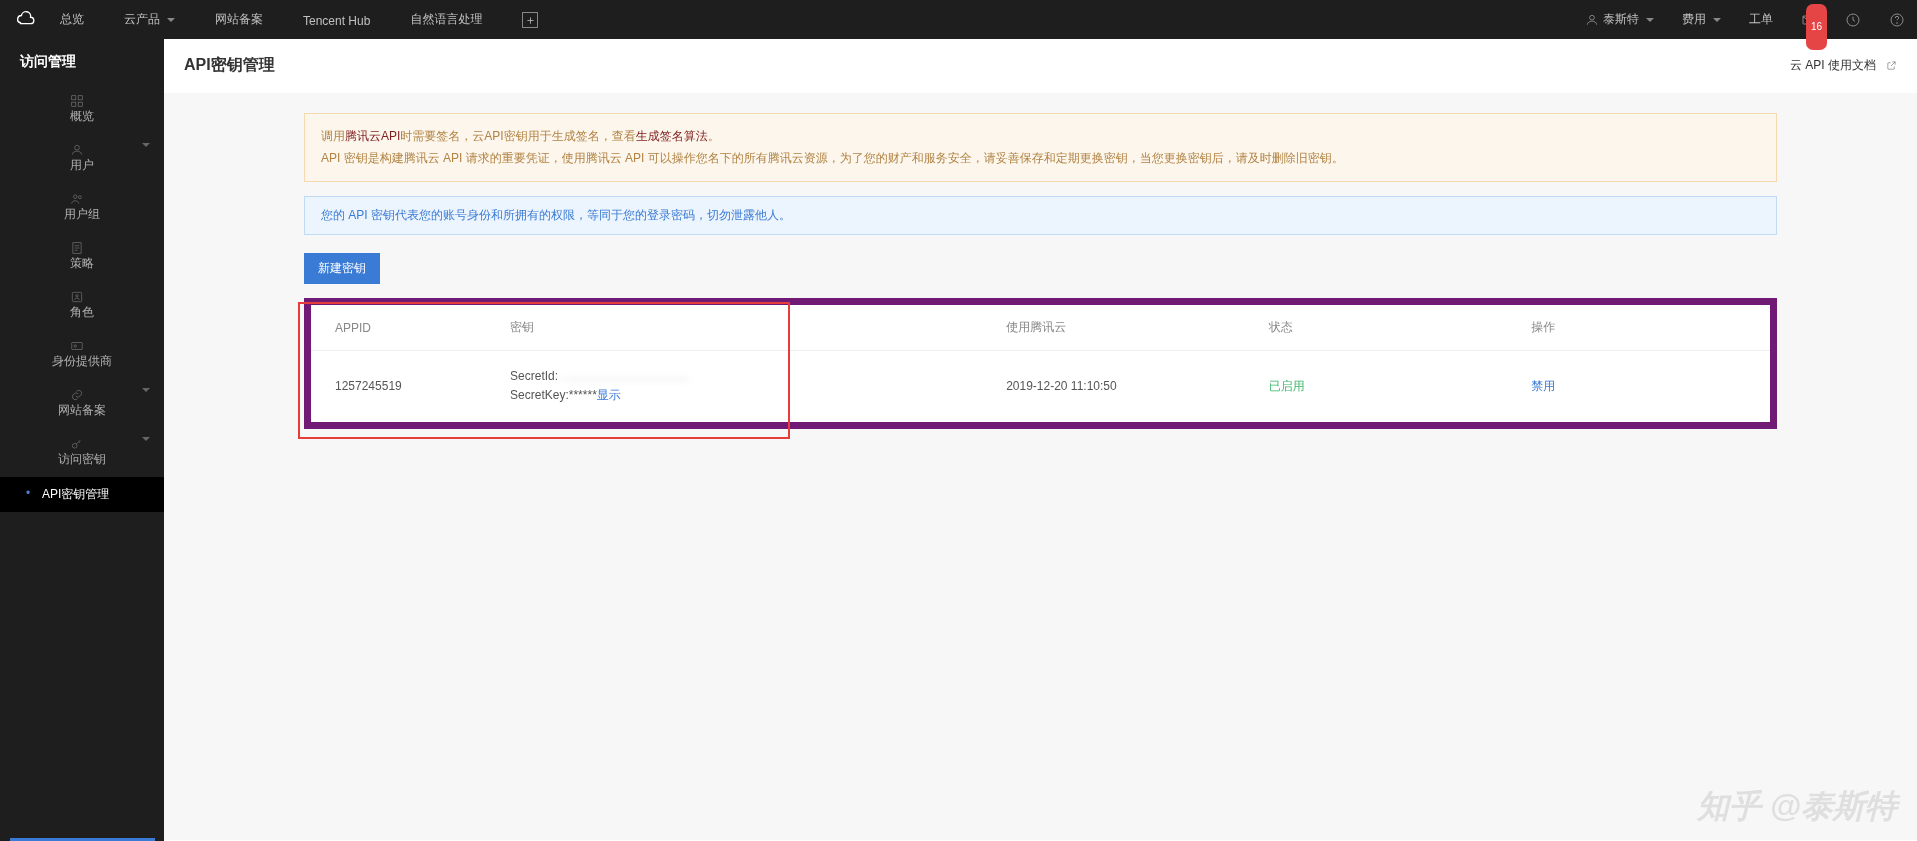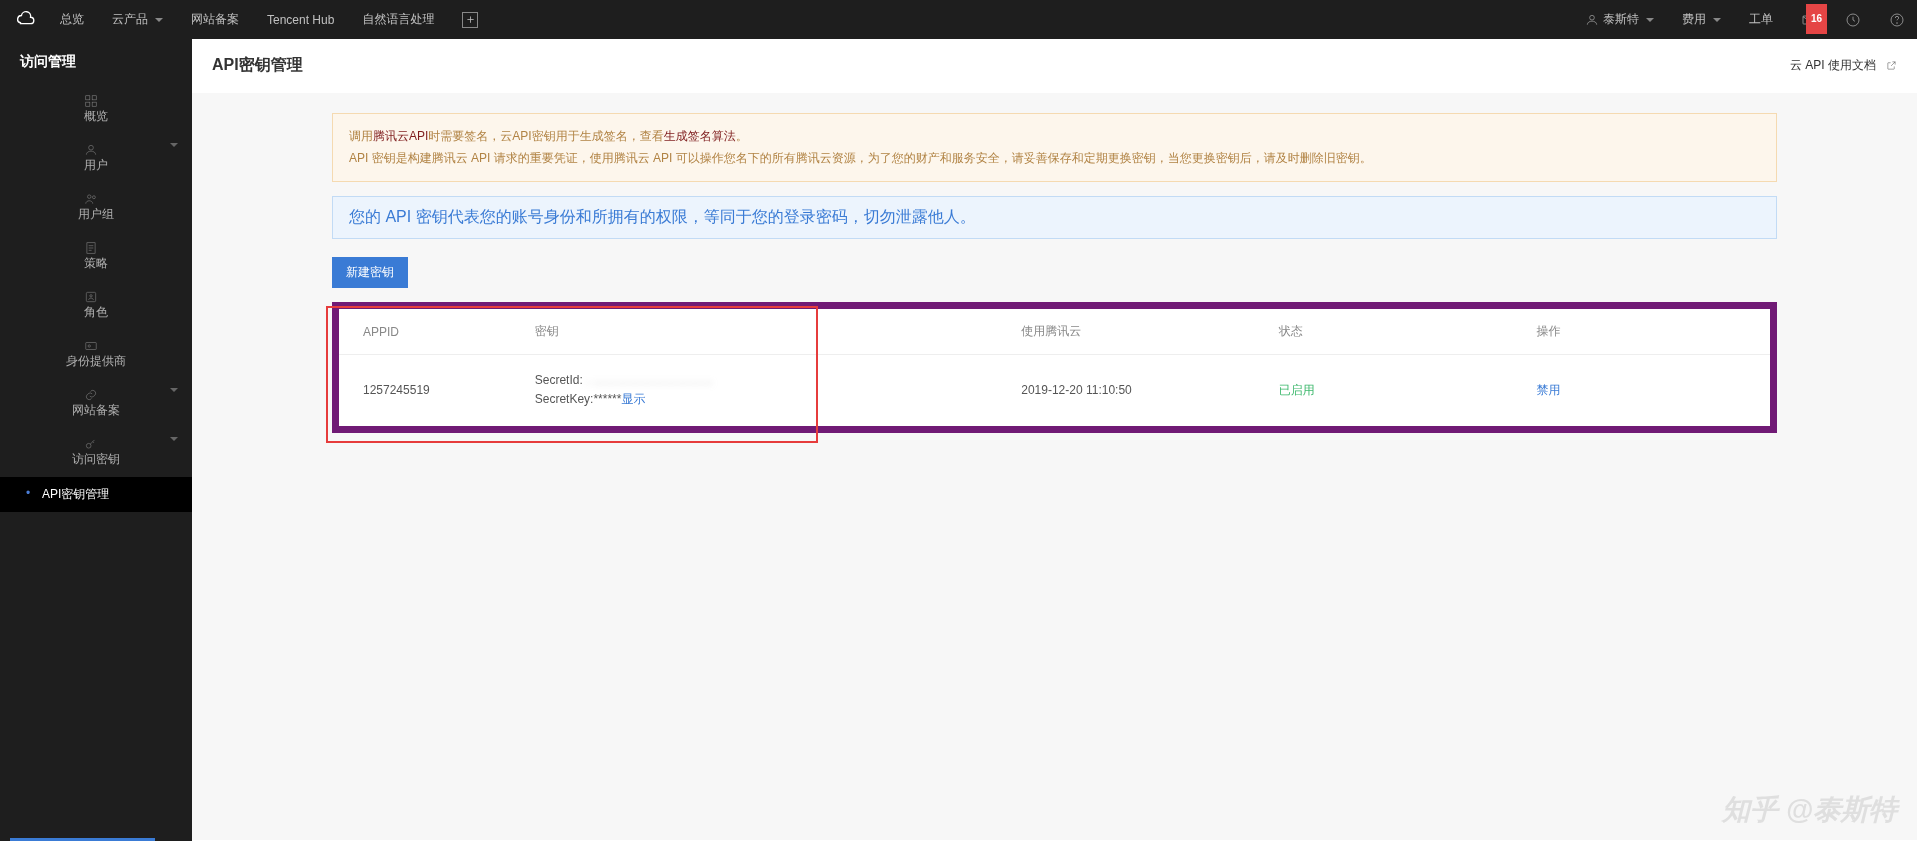--- a/index.html
+++ b/index.html
@@ -2,65 +2,65 @@
 <html><head>
   <meta charset="utf-8">
   <style>
     * { margin: 0; padding: 0; box-sizing: border-box; }
     body { font-family: -apple-system, "Microsoft YaHei", sans-serif; font-size: 12px; background: #f5f5f5; color: #333; overflow: hidden; }
     
     
     .topbar { height: 39px; background: #1e1e1e; display: flex; align-items: center; padding: 0 12px; color: #c0c0c0; }
     .topbar-logo { width: 28px; height: 28px; display: flex; align-items: center; justify-content: center; margin-right: 20px; }
     .topbar-logo svg { width: 22px; height: 22px; }
-    .topbar-nav { display: flex; align-items: center; gap: 28px; flex: 1; }
+    .topbar-nav { display: flex; align-items: flex-end; gap: 40px; flex: 1; }
     .topbar-item { color: #c0c0c0; cursor: pointer; display: flex; align-items: center; gap: 4px; }
     .topbar-right { display: flex; align-items: center; gap: 28px; }
     .topbar-right-item { display: flex; align-items: center; gap: 4px; cursor: pointer; color: #c0c0c0; }
     .dropdown-arrow { width: 0; height: 0; border-left: 4px solid transparent; border-right: 4px solid transparent; border-top: 4px solid #888; margin-left: 3px; }
     .mail-wrap { position: relative; }
-    .badge { position: absolute; top: -8px; right: -10px; background: #e54545; color: white; border-radius: 0; padding: 8px 5px; font-size: 10px; line-height: 14px; font-weight: bold; }
+    .badge { position: absolute; top: -8px; right: -10px; background: #e54545; color: white; border-radius: 7px; padding: 16px 5px; font-size: 10px; line-height: 14px; }
     .plus-box { width: 16px; height: 16px; border: 1px solid #888; display: flex; align-items: center; justify-content: center; font-size: 12px; }
     
     
     .layout { display: flex; height: calc(100vh - 39px); }
-    .sidebar { width: 192px; background: #1e1e1e; color: #b0b0b0; flex-shrink: 0; }
+    .sidebar { width: 164px; background: #1e1e1e; color: #b0b0b0; flex-shrink: 0; }
     .sidebar-title { padding: 14px 20px; font-size: 14px; color: #fff; font-weight: bold; }
     .sidebar-item { display: flex; align-items: center; padding: 9px 20px; cursor: pointer; position: relative; flex-direction: column; }
     .sidebar-icon { width: 14px; height: 14px; margin-right: 10px; display: inline-flex; align-items: center; justify-content: center; opacity: 0.7; }
     .sidebar-expand { position: absolute; right: 14px; width: 0; height: 0; border-left: 4px solid transparent; border-right: 4px solid transparent; border-top: 4px solid #666; }
     .sidebar-subitem { padding: 9px 20px 9px 42px; cursor: pointer; color: #fff; background: #000; position: relative; }
     .sidebar-subitem::before { content: "•"; position: absolute; left: 26px; color: #4a7dd6; }
     
     
     .main { flex: 1; background: #fff; overflow-y: auto; }
     .main-header { display: flex; justify-content: space-between; align-items: center; padding: 16px 20px; border-bottom: 1px solid transparent; }
     .main-title { font-size: 16px; font-weight: bold; }
     .api-doc-link { color: #333; font-size: 12px; cursor: pointer; display: flex; align-items: center; gap: 10px; }
     .external-icon { width: 11px; height: 11px; }
     
     .content { padding: 20px 140px; background: #f7f7f7; min-height: calc(100% - 55px); }
     .alert-warning { background: #fdf6ec; border: 1px solid #f5dab1; padding: 12px 16px; color: #b18344; margin-bottom: 14px; font-size: 12px; line-height: 1.8; }
     .alert-warning a { color: #7f1d1d; text-decoration: none; }
-    .alert-info { background: #ecf4fd; border: 1px solid #c2dbf5; padding: 10px 16px; color: #3a7bd5; margin-bottom: 18px; font-size: 16px; }
+    .alert-info { background: #ecf4fd; border: 1px solid #c2dbf5; padding: 10px 16px; color: #3a7bd5; margin-bottom: 18px; font-size: 12px; }
     
     .btn-primary { background: #3a7bd5; color: #fff; border: none; padding: 7px 14px; cursor: pointer; font-size: 12px; margin-bottom: 14px; }
     
     .table-wrap { background: #fff; border: 7px solid #701a75; position: relative; }
     .highlight-box { position: absolute; top: -3px; left: -13px; width: 492px; height: 137px; border: 2px solid #e63c3c; pointer-events: none; }
     .table { width: 100%; border-collapse: collapse; }
     .table th { text-align: left; padding: 14px 24px; font-weight: normal; color: #888; border-bottom: 1px solid #eee; font-size: 12px; }
     .table td { padding: 16px 24px; color: #555; font-size: 12px; vertical-align: middle; }
     .secret-cell { line-height: 1.6; }
     .secret-cell .blur { filter: blur(3px); color: #999; }
     .show-link { color: #3a7bd5; cursor: pointer; }
     .status-on { color: #3eb86d; }
     .action-link { color: #3a7bd5; cursor: pointer; }
     
-    .watermark { position: fixed; bottom: 12px; right: 20px; font-size: 28px; color: rgba(150,150,150,0.25); font-weight: bold; font-style: italic; pointer-events: none; margin-top: 12px; }
+    .watermark { position: fixed; bottom: 12px; right: 20px; font-size: 32px; color: rgba(150,150,150,0.25); font-weight: bold; font-style: italic; pointer-events: none; margin-top: 12px; }
     .bottom-accent { position: fixed; bottom: 0; left: 10px; width: 145px; height: 3px; background: #3a7bd5; }
     
     svg { stroke: currentColor; fill: none; }
   </style>
 </head>
 <body>
 
 <div class="topbar">
   <div class="topbar-logo">
     <svg viewBox="0 0 24 24">

